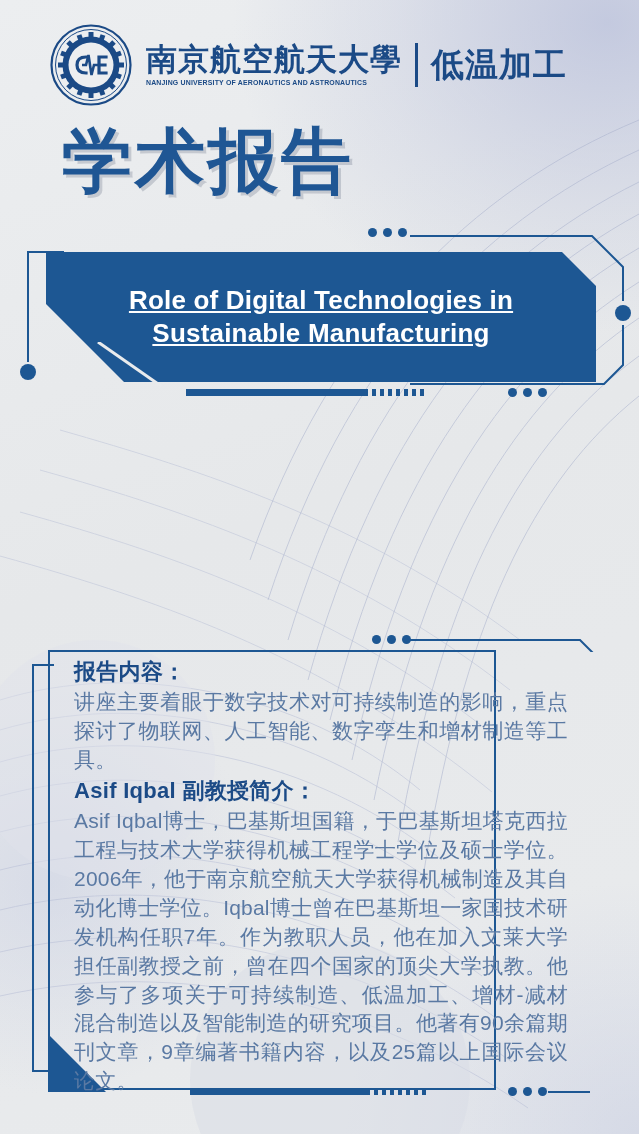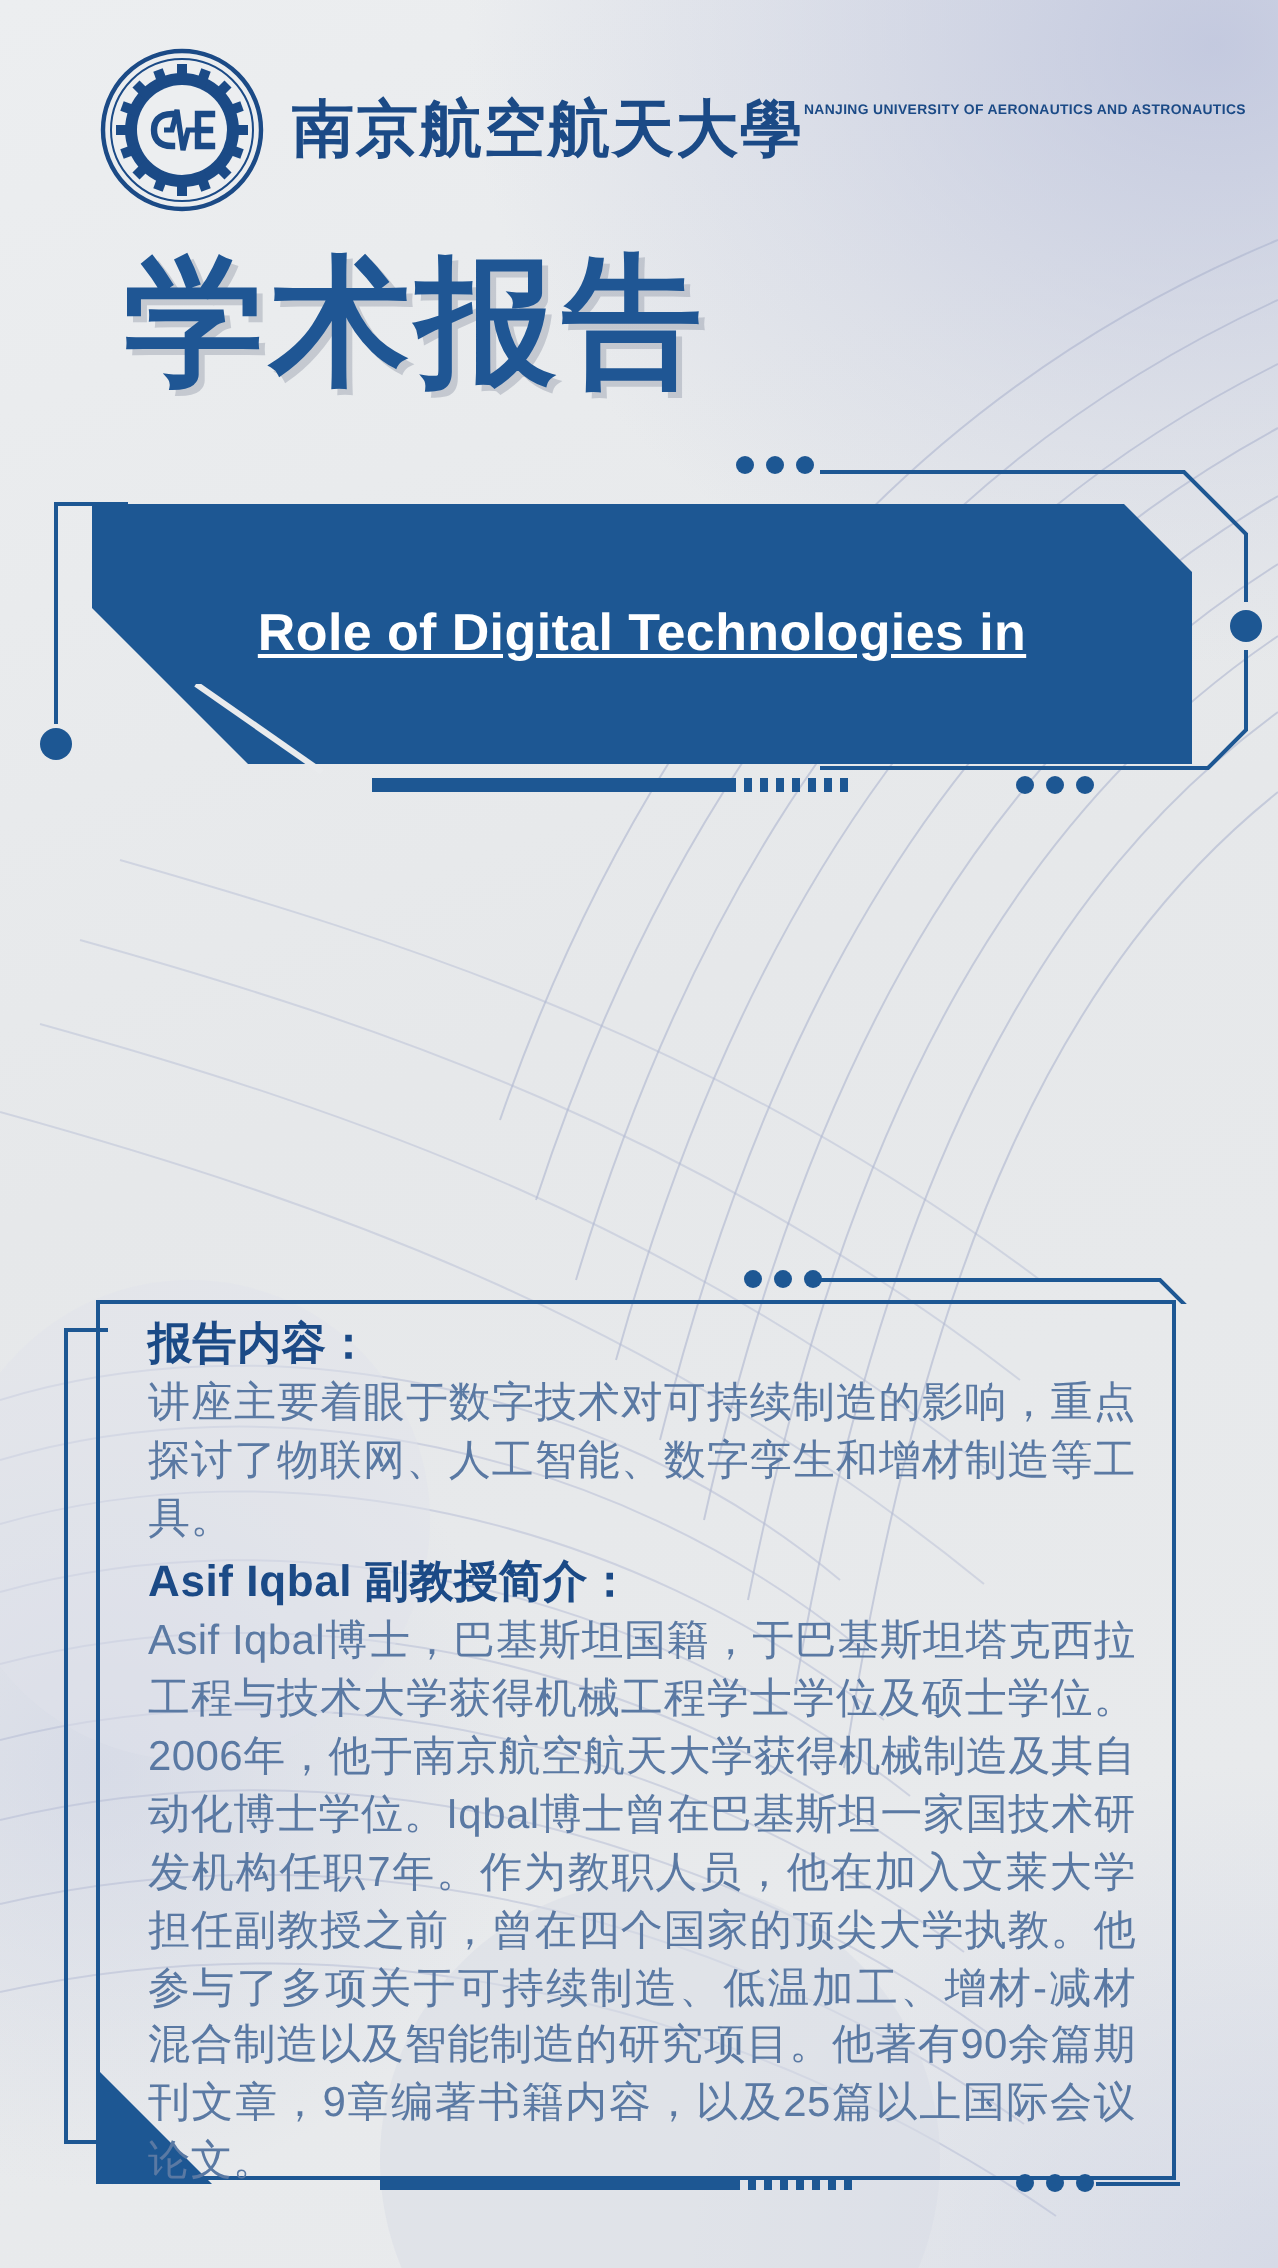--- a/index.html
+++ b/index.html
@@ -17,21 +17,21 @@
       radial-gradient(ellipse 420px 360px at 100% 100%, rgba(190,197,222,.45) 0%, rgba(232,234,236,0) 70%),
       linear-gradient(160deg,#eceef0 0%,#e6e8ea 45%,#e9ebed 100%);
   }
   
   .bg-lines{position:absolute;inset:0;pointer-events:none;}
 
   
   .header{position:absolute;left:0;top:0;width:639px;height:130px;display:flex;align-items:center;}
   .logo{position:relative;margin-left:50px;width:82px;height:82px;flex:0 0 auto;}
   .logo svg{display:block;}
-  .uni-name{margin-left:14px;display:flex;flex-direction:row;justify-content:center;}
+  .uni-name{margin-left:14px;display:flex;flex-direction:column;justify-content:center;}
   .uni-cn{font-family:"Liberation Serif","DejaVu Serif",serif;font-weight:bold;font-size:31px;color:#1b4a86;letter-spacing:1px;line-height:1.05;white-space:nowrap;}
   .uni-en{font-size:7px;font-weight:bold;color:#1b4a86;letter-spacing:.18px;margin-top:3px;white-space:nowrap;transform:scaleX(.99);transform-origin:left;}
   .divider-bar{width:3px;height:44px;background:#1b4a86;margin:0 13px 0 13px;align-self:center;}
   .college{font-family:"Liberation Serif","DejaVu Serif",serif;font-weight:bold;font-size:33px;color:#1b4a86;letter-spacing:1px;white-space:nowrap;}
 
   
   .bigtitle{
     position:absolute;left:62px;top:126px;
     font-family:"Liberation Sans","DejaVu Sans",sans-serif;
     font-weight:bold;font-size:70px;line-height:1;color:#1f5694;
@@ -66,21 +66,21 @@
 
   
   .info{
     position:absolute;left:56px;top:518px;width:528px;height:88px;
     border:1px dashed #8b93a8;box-sizing:border-box;
     padding:12px 0 0 62px;
   }
   .info-row{font-size:24px;font-weight:bold;color:#1d5793;line-height:1.55;letter-spacing:.4px;white-space:nowrap;}
 
   
-  .content-frame{position:absolute;left:48px;top:650px;width:540px;height:440px;}
+  .content-frame{position:absolute;left:48px;top:650px;width:448px;height:440px;}
   .cf-outer{
     position:absolute;inset:0;border:2px solid #1d5793;box-sizing:border-box;
     clip-path:polygon(0 0,100% 0,100% 100%,48px 100%,0 calc(100% - 48px));
     background:transparent;
   }
   .cf-inner{
     position:absolute;left:-16px;top:14px;width:22px;height:408px;
     border-left:2px solid #1d5793;border-top:2px solid #1d5793;border-bottom:2px solid #1d5793;
     box-sizing:border-box;
   }
@@ -201,20 +201,21 @@
     </svg>
 
     <svg class="deco" style="left:18px;top:28px;" width="60" height="140">
       <polyline points="46,2 10,2 10,112" fill="none" stroke="#1d5793" stroke-width="2"></polyline>
       <circle cx="10" cy="122" r="8" fill="#1d5793"></circle>
     </svg>
 
     <div class="banner">
       <div class="banner-text">
         <div>Role of Digital Technologies in</div>
+        <div>Sustainable Manufacturing</div>
       </div>
     </div>
     <svg class="deco" style="left:46px;top:120px;" width="130" height="45">
       <line x1="52" y1="0" x2="115" y2="44" stroke="#e9ebed" stroke-width="3"></line>
     </svg>
 
     <div class="deco tick-row" style="left:186px;top:167px;">
       <span class="bar" style="width:182px"></span>
       <span class="t"></span>
       <span class="t"></span>

